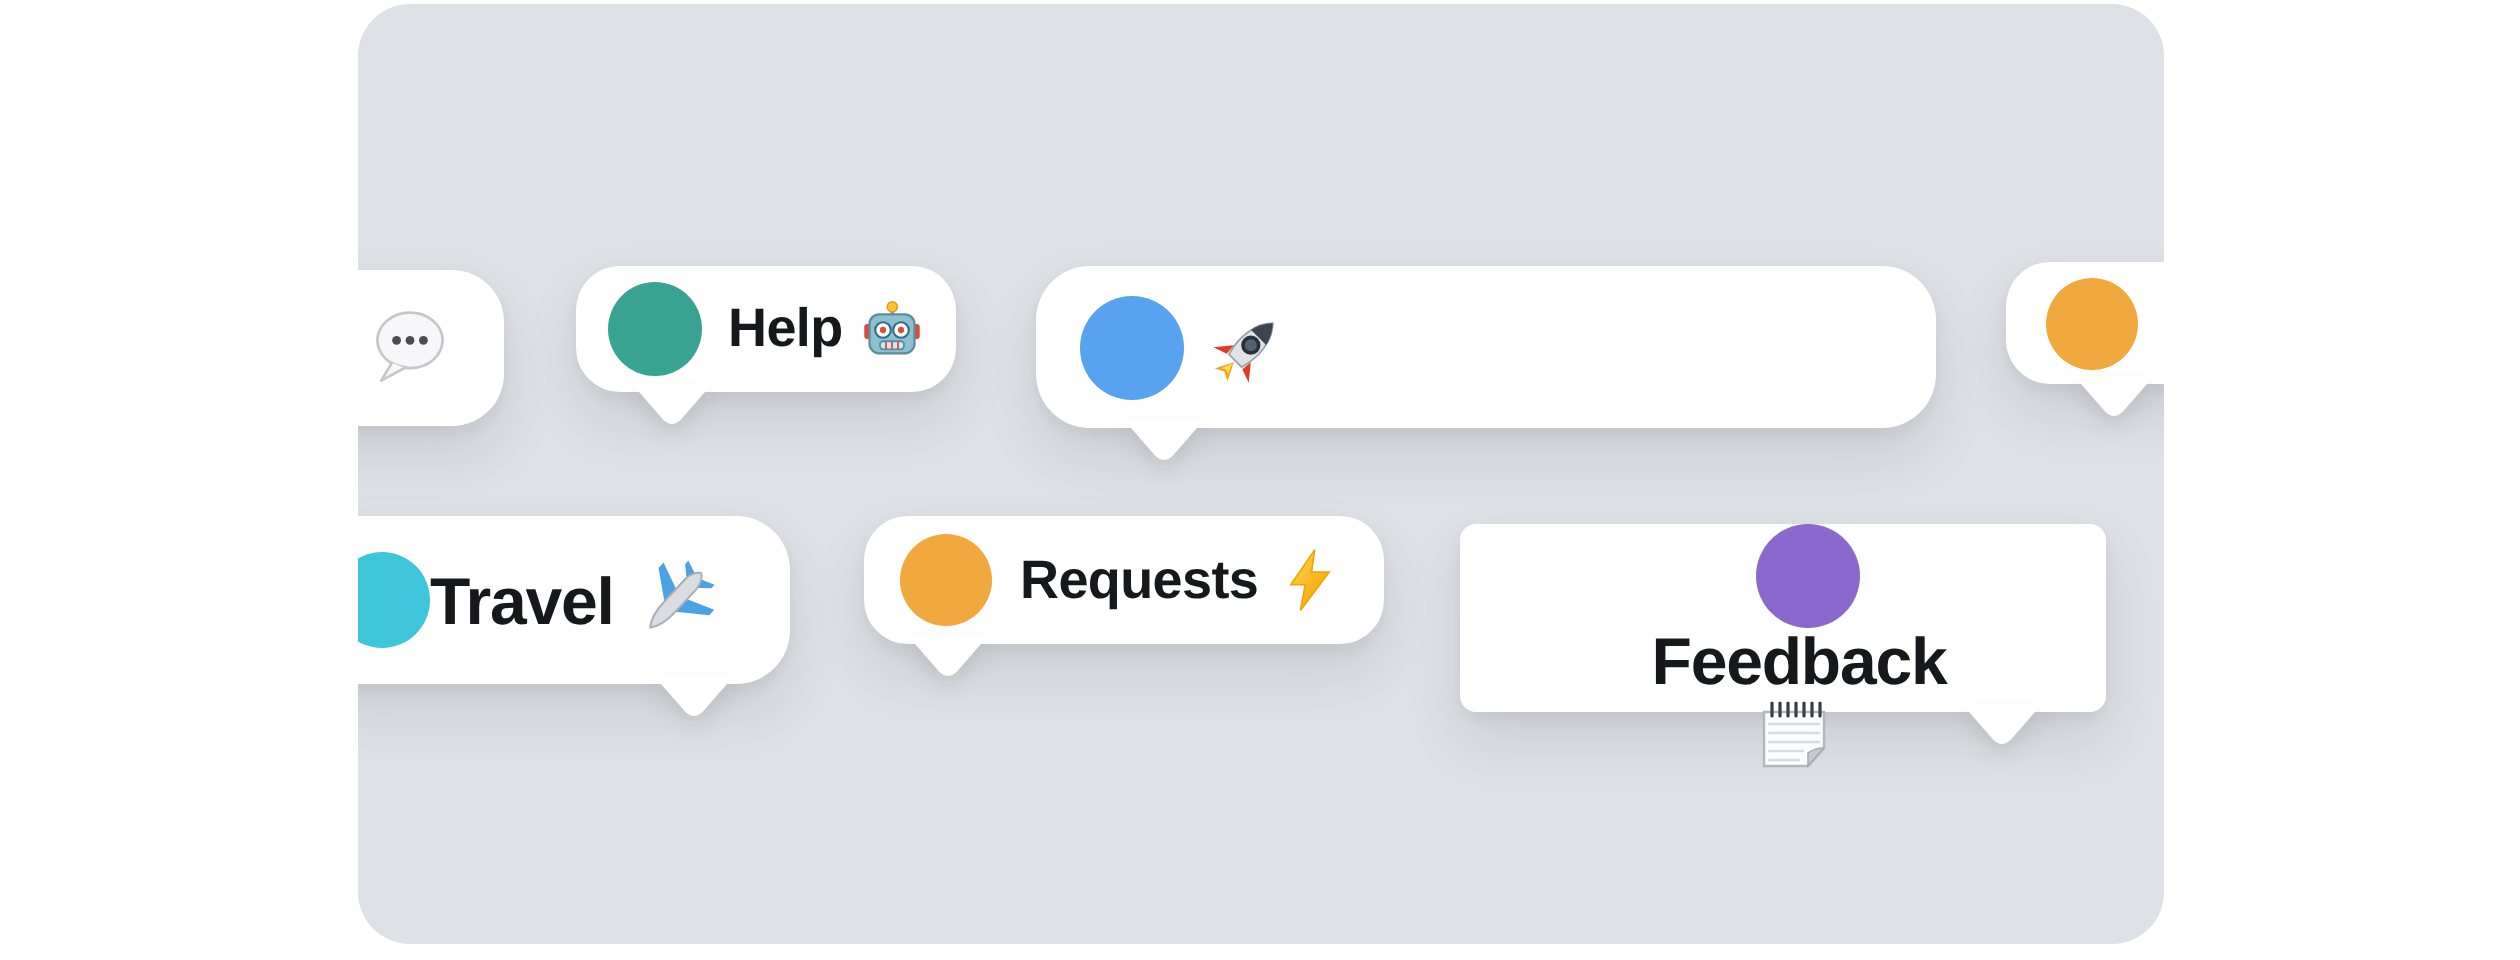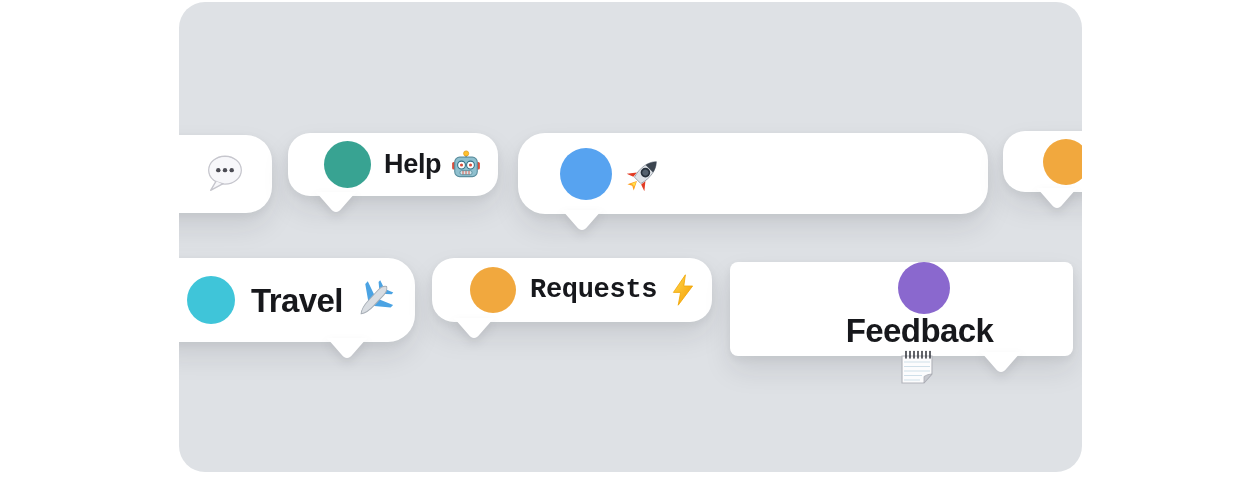--- a/index.html
+++ b/index.html
@@ -7,21 +7,20 @@
     position:relative; width:1260px; height:480px; background:#ffffff;
     font-family:"Liberation Sans", sans-serif; overflow:hidden;
   }
   .panel {
     position:absolute; left:179px; top:2px; width:903px; height:470px;
     border-radius:26px; background:#dee1e5; overflow:hidden;
   }
   .bubble {
     position:absolute; background:#ffffff; display:flex; align-items:center;
     box-shadow:0 14px 28px rgba(25,30,40,0.10), 0 3px 8px rgba(25,30,40,0.06);
-    padding-left:20px;
   }
   .bubble .dot { border-radius:50%; flex:0 0 auto; }
   .label {
     color:#17181c; font-weight:bold; white-space:nowrap; line-height:1;
   }
   .label.lg { font-size:33px; letter-spacing:-0.6px; }
   .label.sm { font-size:27px; letter-spacing:-0.3px; }
   .tail { position:absolute; bottom:-22px; }
   .tail svg { display:block; filter:drop-shadow(0 5px 5px rgba(25,30,40,0.10)); }
   .icon { display:flex; align-items:center; justify-content:center; flex:0 0 auto; }
@@ -106,40 +105,40 @@
       <span class="dot" style="width: 46px; height: 46px; margin-left: 20px; background-color: rgb(241, 168, 62);"></span>
       <span class="tail" style="left:34px;">
         <svg width="40" height="26" viewBox="0 0 40 26">
             <path d="M0 0 H40 L26 16 Q20 24 14 16 Z" fill="#ffffff"></path>
           </svg>
       </span>
     </div>
 
     <div class="bubble b-travel">
       <span class="dot" style="width: 48px; height: 48px; margin-left: 20px; background-color: rgb(63, 197, 217);"></span>
-      <span class="label lg" style="margin-left:16px;">Travel</span>
+      <span class="label lg" style="margin-left:0;">Travel</span>
       <span class="icon" style="width:42px;height:42px;margin-left:10px;">
         <svg width="42" height="42" viewBox="0 0 40 40">
           <g transform="rotate(-137 20 20)">
             <path d="M20 13 L3.5 25.5 L3.5 29 L20 22.5 L36.5 29 L36.5 25.5 Z" fill="#4ba3e3"></path>
             <path d="M20 28 L11.5 35.5 L11.5 37.8 L20 34.5 L28.5 37.8 L28.5 35.5 Z" fill="#4ba3e3"></path>
             <path d="M20 2 C22.6 5.2 23.6 10 23.6 16 L23.6 30 C23.6 33.4 22 36.4 20 37.6 C18 36.4 16.4 33.4 16.4 30 L16.4 16 C16.4 10 17.4 5.2 20 2 Z" fill="#d9dde2" stroke="#a6adb5" stroke-width="0.9"></path>
           </g>
         </svg>
       </span>
       <span class="tail" style="left:180px;">
         <svg width="40" height="26" viewBox="0 0 40 26">
             <path d="M0 0 H40 L26 16 Q20 24 14 16 Z" fill="#ffffff"></path>
           </svg>
       </span>
     </div>
 
     <div class="bubble b-req">
       <span class="dot" style="width: 46px; height: 46px; margin-left: 18px; background-color: rgb(241, 168, 62);"></span>
-      <span class="label sm" style="margin-left:14px;font-family:Liberation Mono, monospace;">Requests</span>
+      <span class="label sm" style="margin-left:14px;">Requests</span>
       <span class="icon" style="width:28px;height:32px;margin-left:12px;">
         <svg width="28" height="32" viewBox="0 0 32 40">
           <defs>
             <linearGradient id="boltg" x1="0" y1="0" x2="1" y2="1">
               <stop offset="0" stop-color="#ffd84d"></stop>
                 <stop offset="1" stop-color="#f59b00"></stop>
             </linearGradient>
           </defs>
           <path d="M19 1 L4 23 H13 L10 39 L28 15 H17 Z" fill="url(#boltg)" stroke="#f0a500" stroke-width="1"></path>
         </svg>

